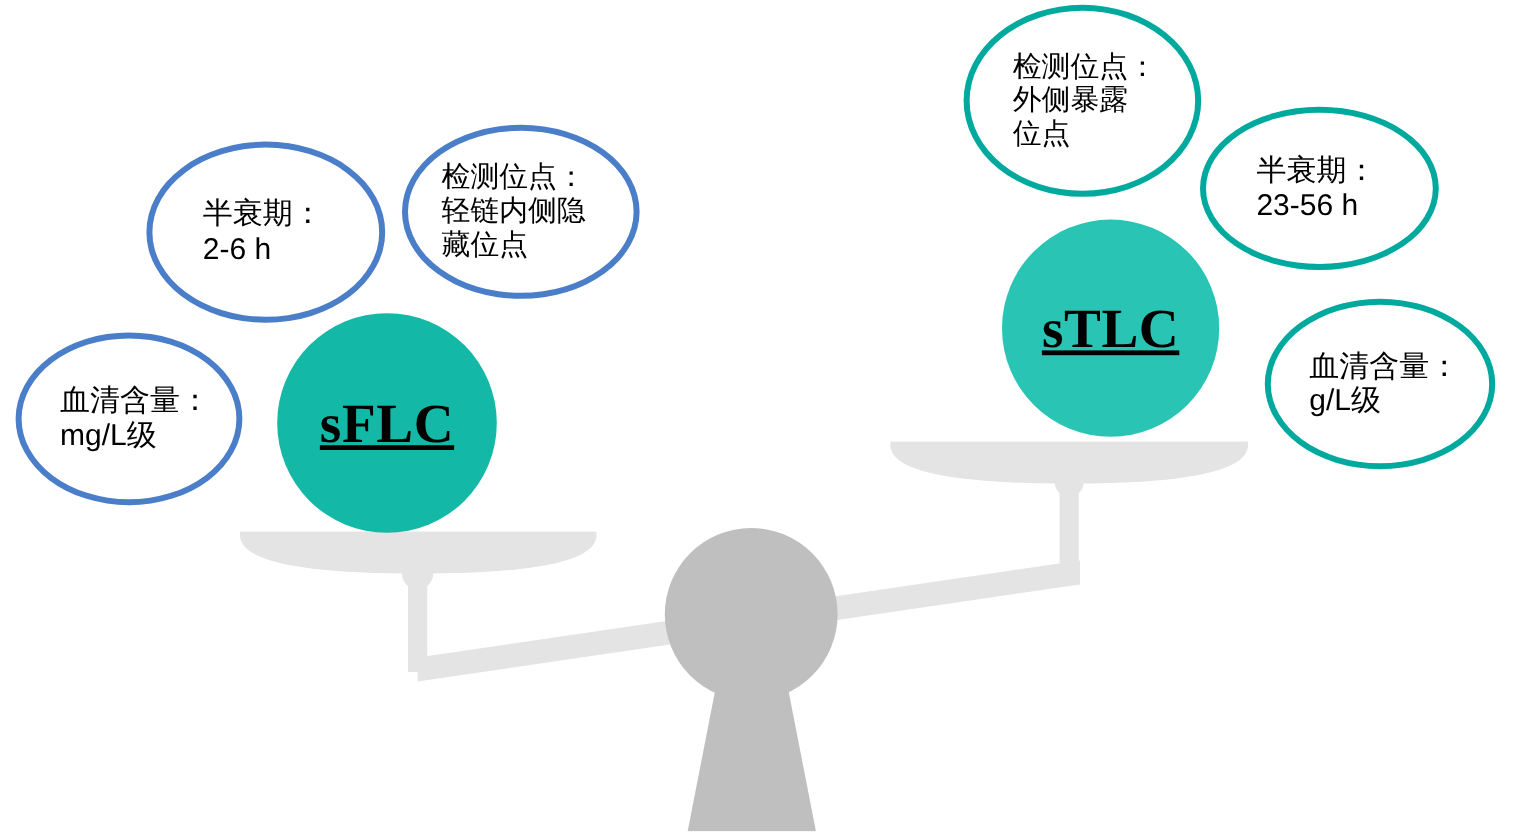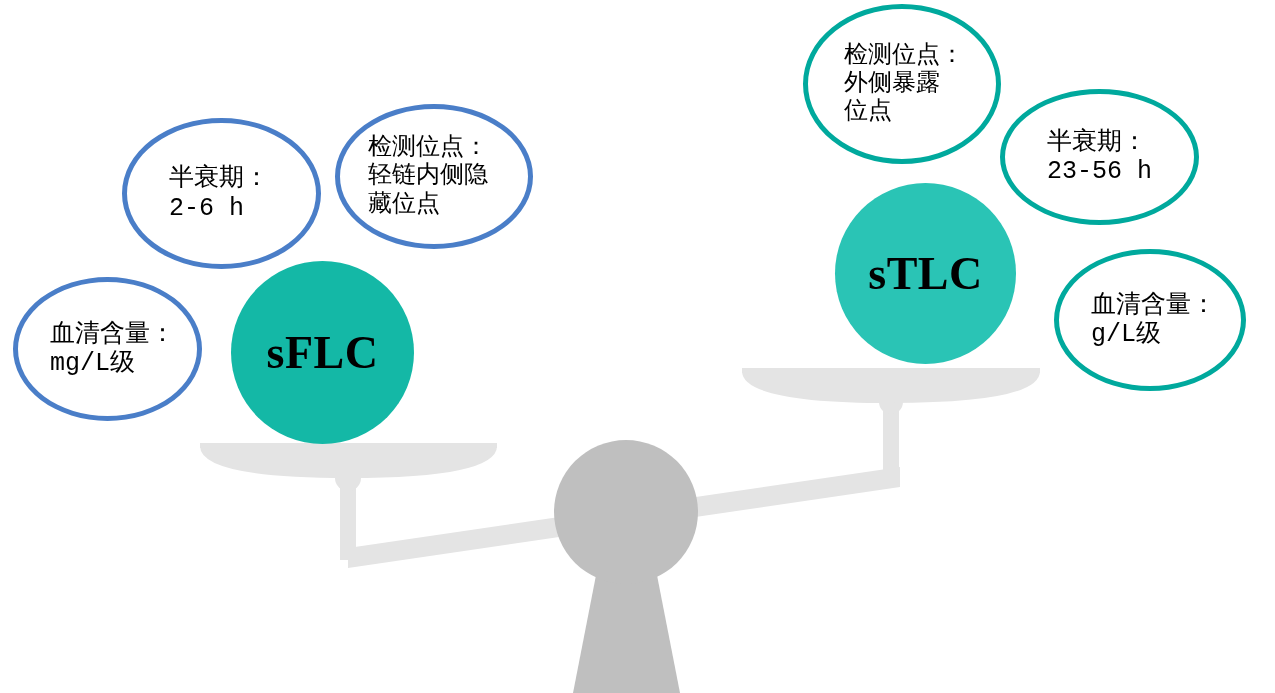--- a/index.html
+++ b/index.html
@@ -32,36 +32,37 @@
     background: #ffffff;
     display: flex;
     align-items: center;
     justify-content: flex-start;
   }
   .bubble .bubble-text {
     white-space: pre-line;
     line-height: 1.18;
     color: #000000;
     font-size: 25px;
-    font-family: Liberation Mono, monospace;
+    font-family: Liberation Sans, sans-serif;
     letter-spacing: 0px;
   }
   .node-circle {
     position: absolute;
     border-radius: 50%;
     display: flex;
     align-items: center;
     justify-content: center;
   }
   .node-circle .node-label {
     font-family: "Liberation Serif", "DejaVu Serif", serif;
     font-weight: bold;
     font-size: 46px;
     color: #000000;
     letter-spacing: 0.5px;
+    text-decoration: underline;
   }
 </style>
 </head>
 <body>
 
 <div id="stage">
 
   <svg id="scene-svg" viewBox="0 0 1275 693" xmlns="http://www.w3.org/2000/svg">
 
     <g>

